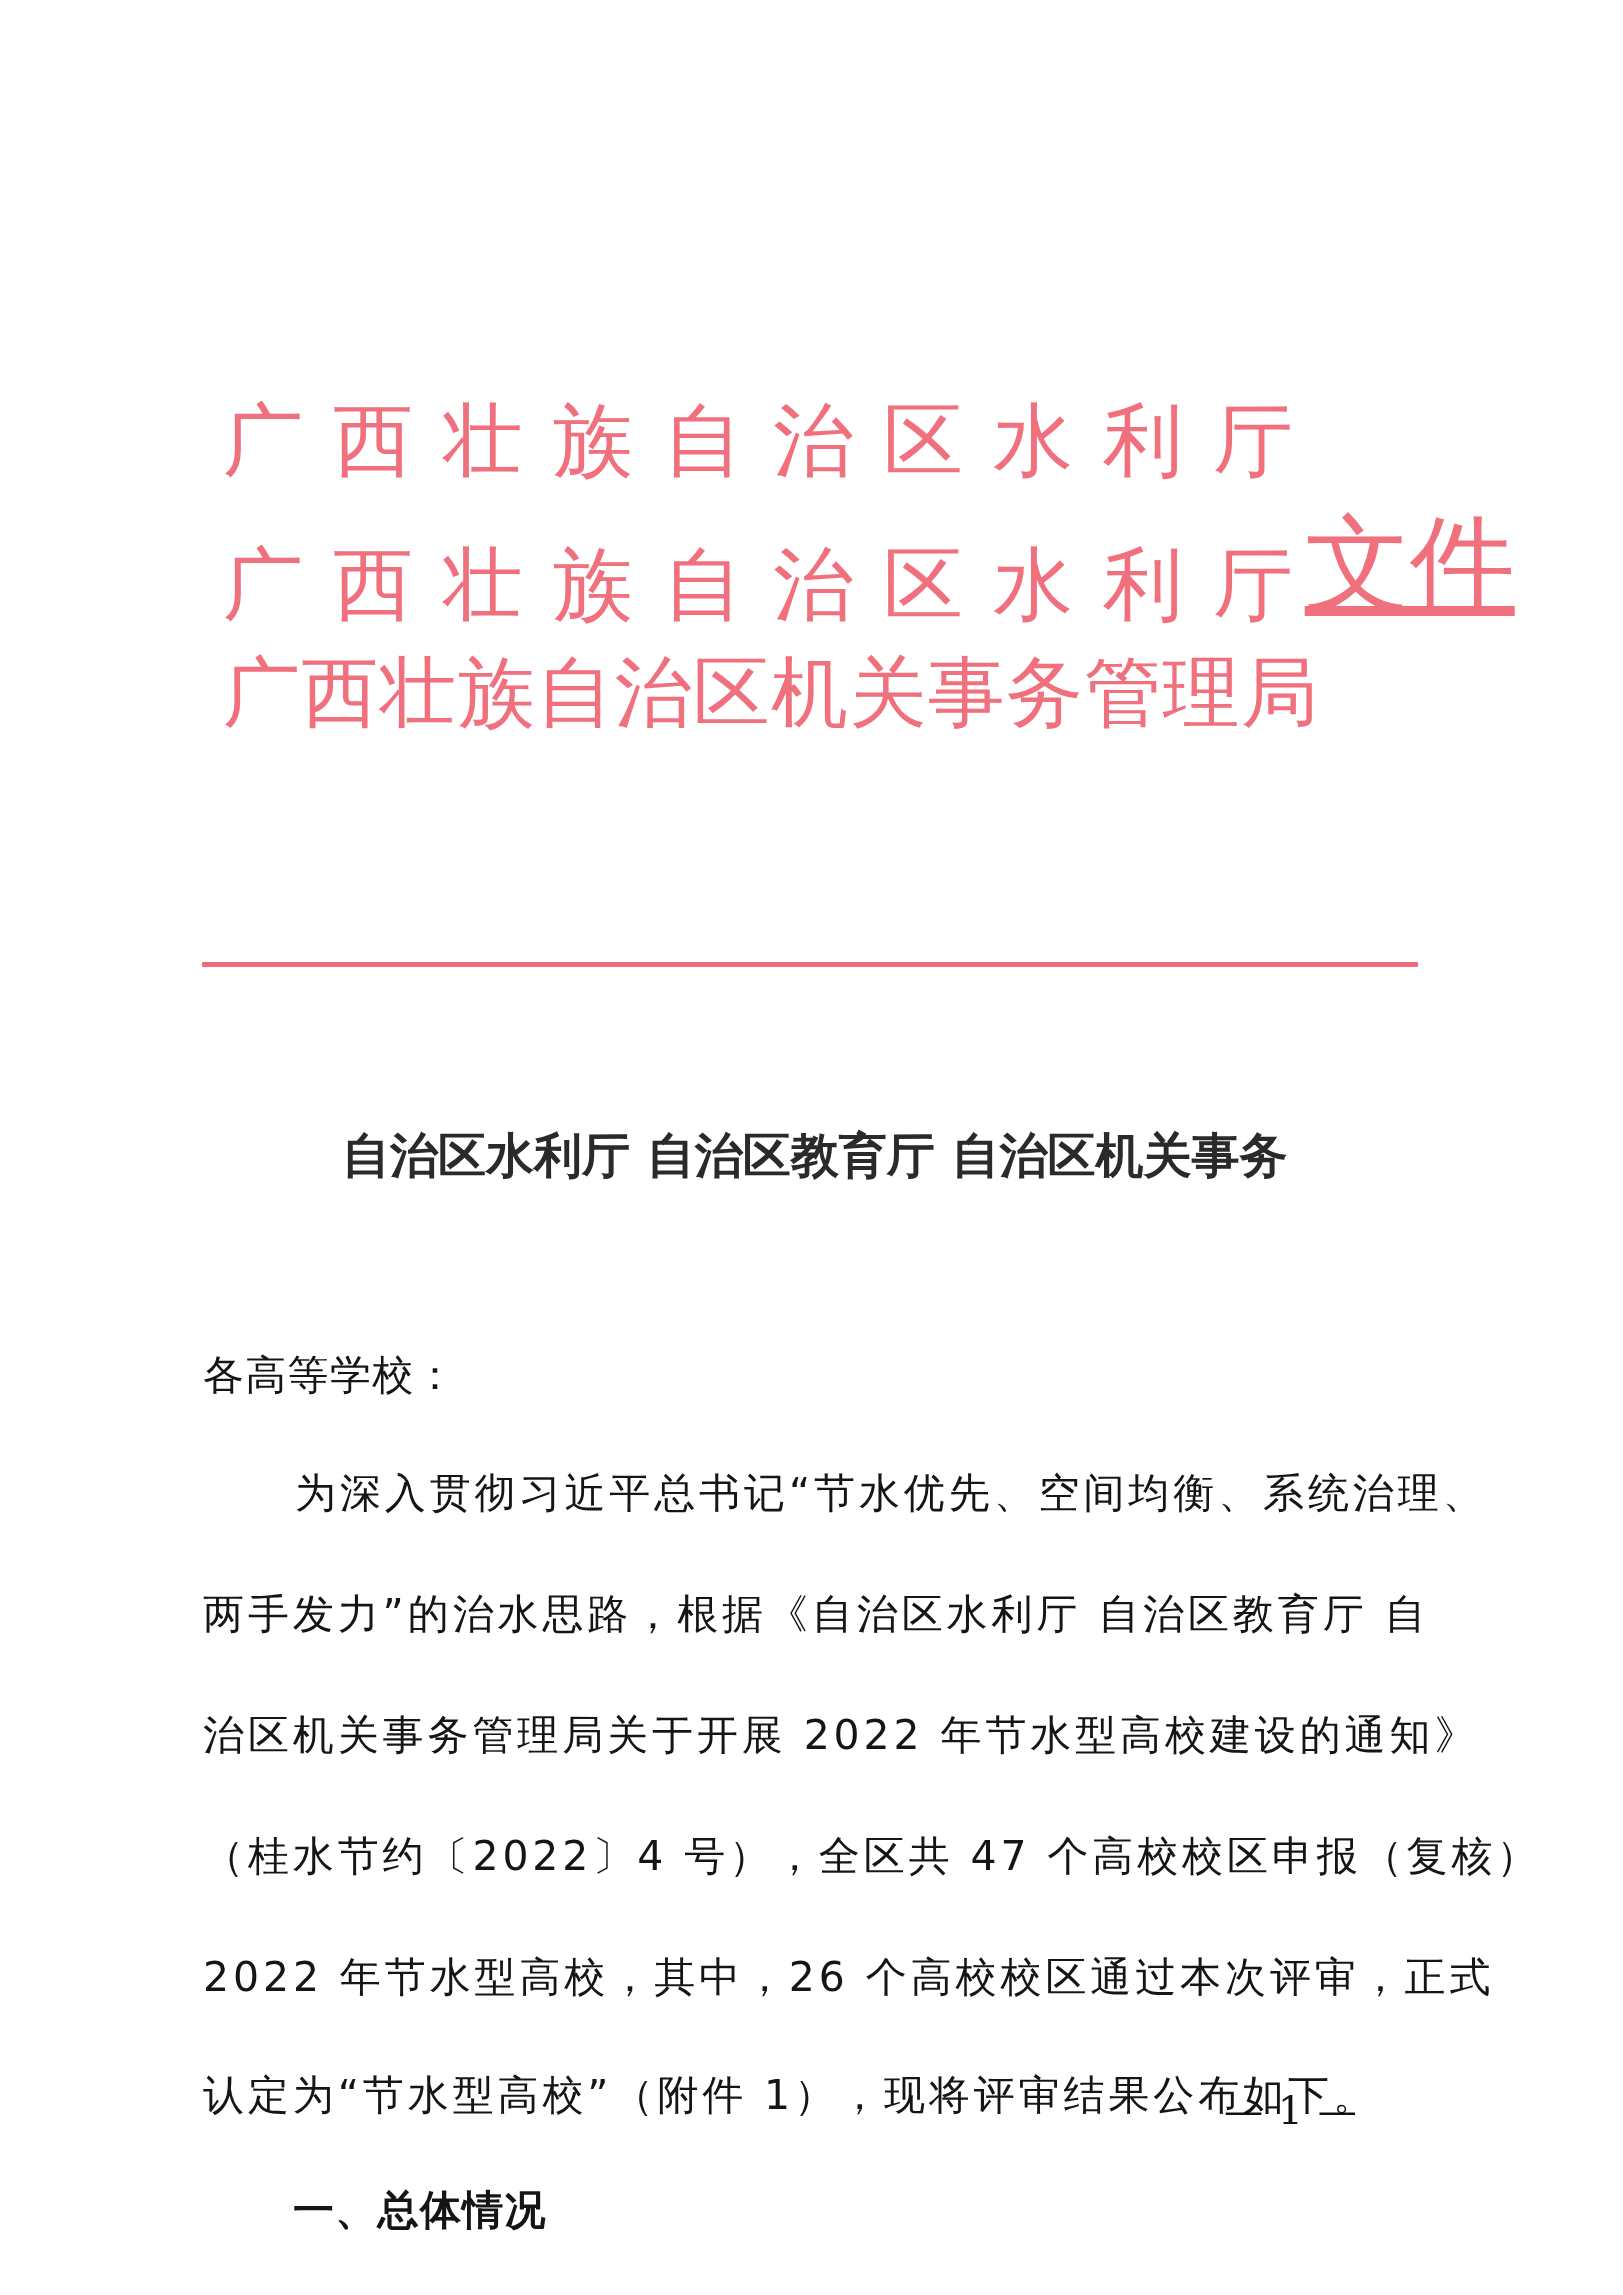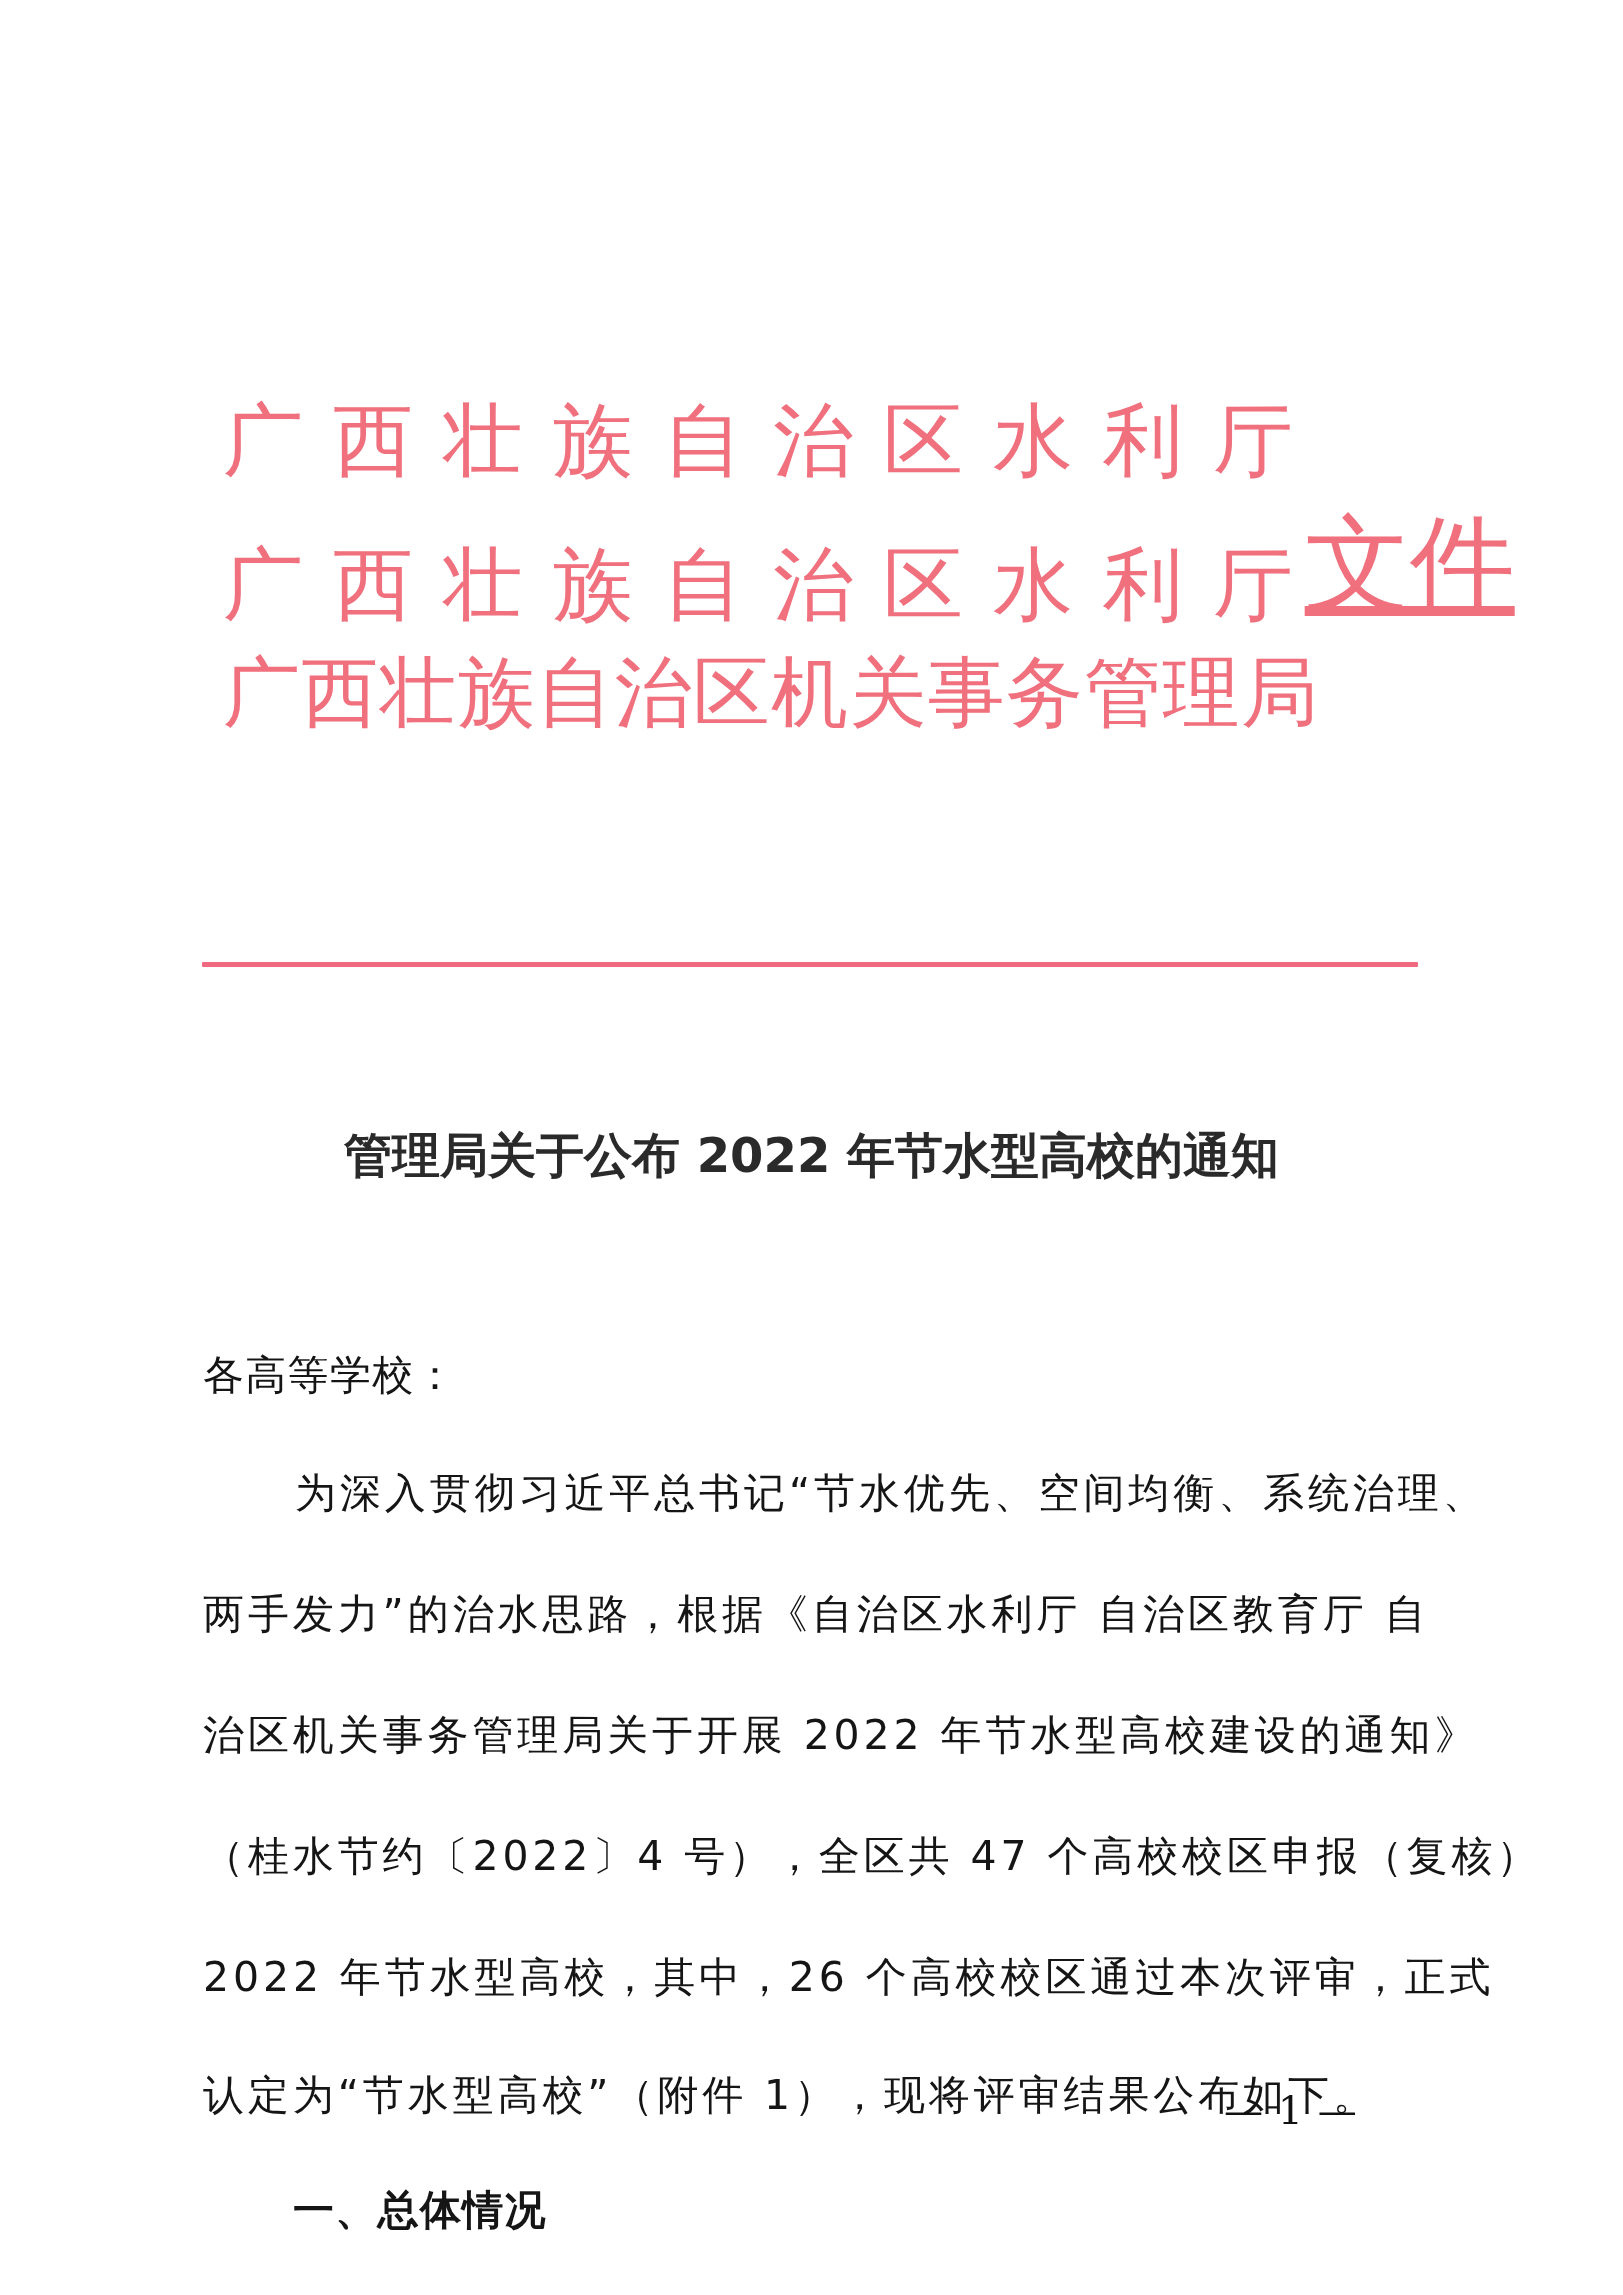--- a/index.html
+++ b/index.html
@@ -161,21 +161,21 @@
   <div class="letterhead">
     <div class="lh-line lh-line-1">广西壮族自治区水利厅</div>
     <div class="lh-line lh-line-2"><span>广西壮族自治区水利厅</span><span class="lh-suffix">文件</span></div>
     <div class="lh-line lh-line-3">广西壮族自治区机关事务管理局</div>
   </div>
 
 
   <div class="red-rule"></div>
 
   <div class="doc-title">
-    <span class="title-line title-line-2">管理局关于公布 2022 年节水型高校的通知</span>
+    <span class="title-line title-line-1">自治区水利厅  自治区教育厅  自治区机关事务</span>
   </div>
 
   <div class="body-text">
     <div class="salutation">各高等学校：</div>
 
     <div class="para-line indent" style="top:131px">为深入贯彻习近平总书记“节水优先、空间均衡、系统治理、</div>
     <div class="para-line" style="top:252px">两手发力”的治水思路，根据《自治区水利厅  自治区教育厅  自</div>
     <div class="para-line" style="top:373px">治区机关事务管理局关于开展 2022 年节水型高校建设的通知》</div>
     <div class="para-line" style="top:494px">（桂水节约〔2022〕4 号），全区共 47 个高校校区申报（复核）</div>
     <div class="para-line" style="top:615px">2022 年节水型高校，其中，26 个高校校区通过本次评审，正式</div>

